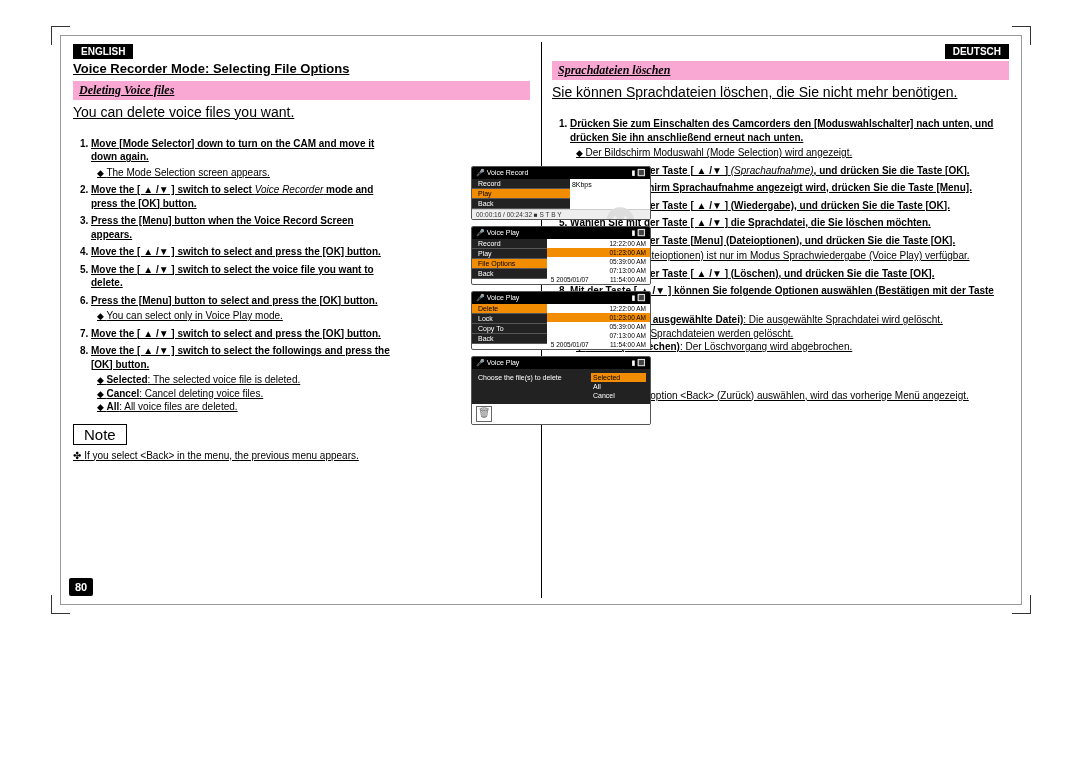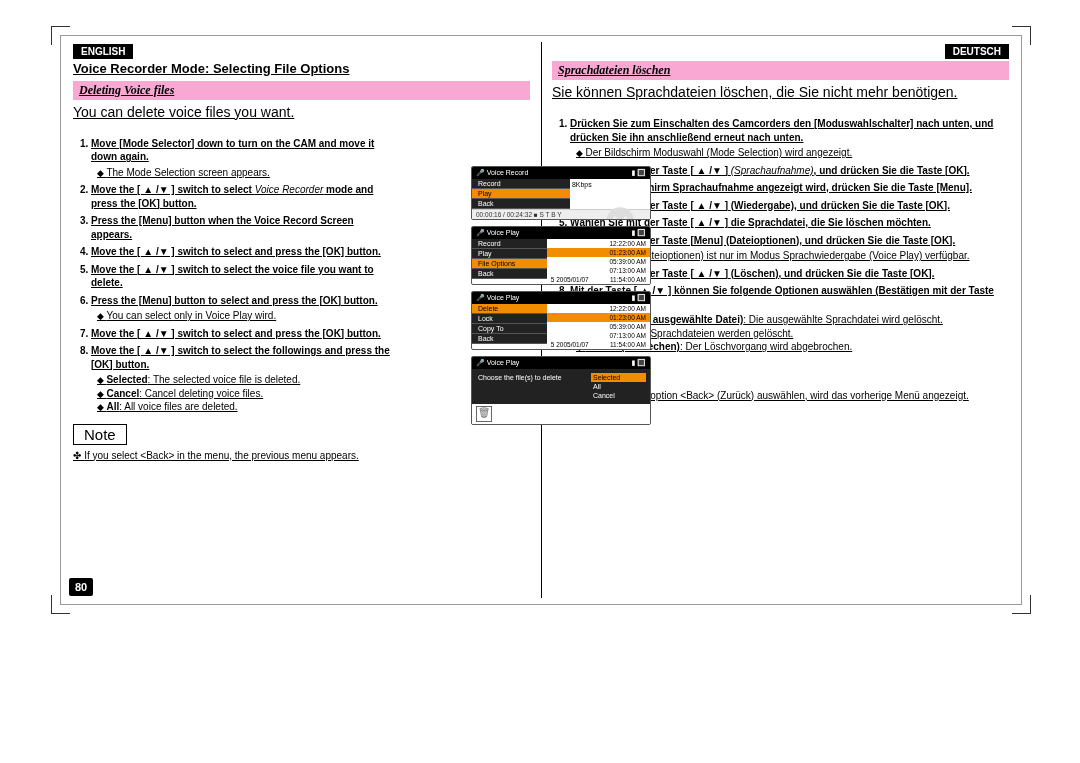--- a/index.html
+++ b/index.html
@@ -243,21 +243,21 @@
         <div class="left-content">
           <ol class="steps" id="left-steps">
               <li><span class="step-num-label">Move [Mode Selector] down to turn on the CAM and move it down again.</span><ul class="sub">
                   <li>The Mode Selection screen appears.</li>
                 </ul></li>
               <li><span class="step-num-label">Move the [ ▲ /▼ ] switch to select </span><span class="italic">Voice Recorder</span><span class="step-num-label"> mode and press the [OK] button.</span></li>
               <li><span class="step-num-label">Press the [Menu] button when the Voice Record Screen appears.</span></li>
               <li><span class="step-num-label">Move the [ ▲ /▼ ] switch to select <play> and press the [OK] button.</play></span></li>
               <li><span class="step-num-label">Move the [ ▲ /▼ ] switch to select the voice file you want to delete.</span></li>
               <li><span class="step-num-label">Press the [Menu] button to select <file options=""> and press the [OK] button.</file></span><ul class="sub">
-                  <li>You can select <file options=""> only in Voice Play wird.</file></li>
+                  <li>You can select <file options=""> only in Voice Play mode.</file></li>
                 </ul></li>
               <li><span class="step-num-label">Move the [ ▲ /▼ ] switch to select <delete> and press the [OK] button.</delete></span></li>
               <li><span class="step-num-label">Move the [ ▲ /▼ ] switch to select the followings and press the [OK] button.</span><ul class="sub">
                   <li><b>Selected</b>: The selected voice file is deleted.</li>
                   <li><b>Cancel</b>: Cancel deleting voice files.</li>
                   <li><b>All</b>: All voice files are deleted.</li>
                 </ul></li>
             </ol>
           <div class="note-box">Note</div>
           <div class="note-text">If you select &lt;Back&gt; in the menu, the previous menu appears.</div>

